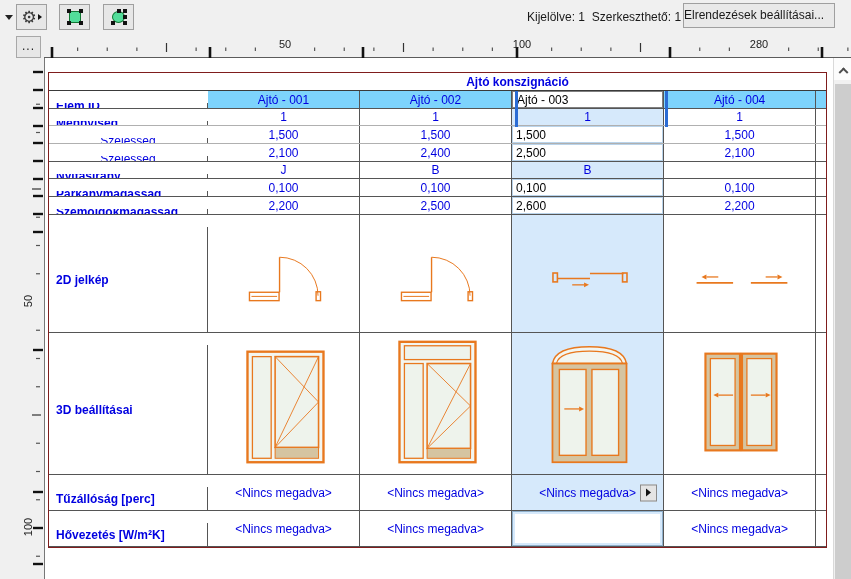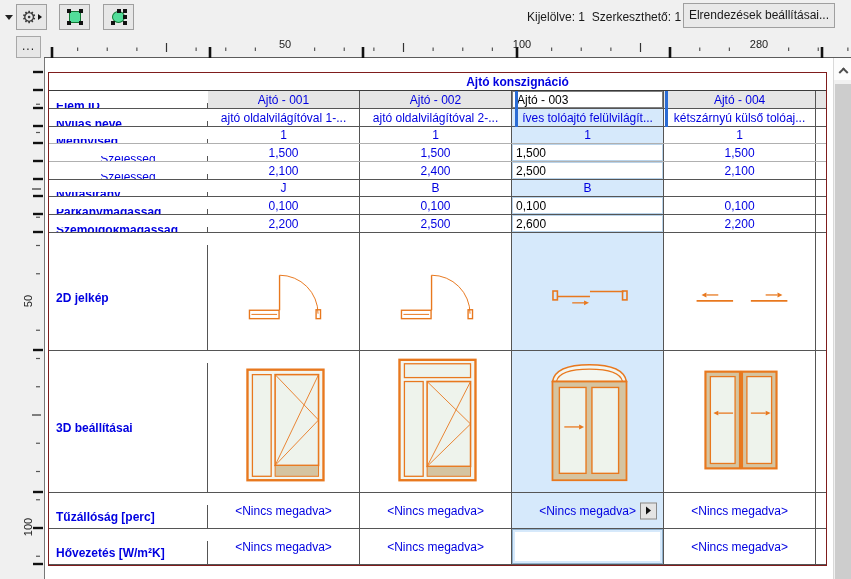--- a/index.html
+++ b/index.html
@@ -18,21 +18,21 @@
   .gear-caret { width:0;height:0;border-left:4px solid #111;border-top:3px solid transparent;border-bottom:3px solid transparent; margin-left:1px;}
   .btn-2d { left:59px; } .btn-3d { left:103px; }
   .sel-icon { position:relative; width:16px; height:16px; }
   .sel-fill { position:absolute; left:2px; top:2px; right:2px; bottom:2px; background:#52dd9a; border:1.5px solid #173; }
   .sel-fill.round { border-radius:50%; left:1px; top:2px; }
   .hdl { position:absolute; width:4px; height:4px; background:#111; }
   .hdl.tl{left:0;top:0}.hdl.tr{right:0;top:0}.hdl.bl{left:0;bottom:0}.hdl.br{right:0;bottom:0}
   .hdl.tm{left:6px;top:0}.hdl.rm{right:0;top:6px}
   .status { position:absolute; left:527px; top:10px; white-space:nowrap; }
   .btn-layout { position:absolute; left:683px; top:3px; width:152px; height:25px; background:#e9e9e9;
-    border:1px solid #9f9f9f; text-align:center; line-height:22px; }
+    border:1px solid #9f9f9f; text-align:left; line-height:22px; }
   
   .corner-btn { position:absolute; left:16px; top:36px; width:25px; height:22px; background:#e7e7e7;
     border:1px solid #a8a8a8; text-align:center; line-height:18px; letter-spacing:1px; }
   .hruler { position:absolute; left:44px; top:36px; width:807px; height:22px; border-bottom:1px solid #5c5c5c; }
   .hnum { position:absolute; top:2px; transform:translateX(-50%); font-size:11px; color:#222; }
   .vruler { position:absolute; left:16px; top:58px; width:28px; height:521px; }
   .vnum { position:absolute; left:1px; width:22px; text-align:center; transform:rotate(-90deg); font-size:11px; color:#222; }
   .canvas { position:absolute; left:44px; top:58px; width:789px; height:521px; background:#fff; border-left:1px solid #777; }
   
   .scrollbar { position:absolute; left:833px; top:58px; width:18px; height:521px; background:#f1f1f1; border-left:1px solid #d9d9d9;}
@@ -44,21 +44,21 @@
   .trow { display:flex; border-bottom:1px solid #555; }
   .trow.thin { border-bottom-color:#b0b0b0; }
   .trow:last-child { border-bottom:none; }
   .r18{height:18px}.r17{height:17px}.r118{height:118px}.r142{height:142px}.r36{height:36px}
   .lc { width:160px; border-right:1px solid #555; display:flex; align-items:center;
     padding-left:7px; font-weight:bold; color:#0000e0; font-size:12px; white-space:nowrap; overflow:hidden;margin-top:12px; }
   .lc.sub { justify-content:center; padding-left:0; font-weight:normal; }
   .dc { width:153px; border-right:1px solid #555; display:flex; align-items:center; justify-content:center;
     color:#0000e0; font-size:12px; white-space:nowrap; overflow:hidden; position:relative; }
   .sv { width:10px; }
-  .hdr { background:#e5e5e5; }
+  .hdr { background:#7dd3fc; }
   .sel { background:#d6e9fb; }
   .edit { background:#fff; color:#000; justify-content:flex-start; padding-left:4px;
     box-shadow:inset 0 0 0 1px #b9d3ea; }
   .edit-main { background:#fff; color:#000; justify-content:flex-start; padding-left:3px;
     box-shadow:inset 0 0 0 1px #7f7f7f; }
   .edit-focus { background:#fff; box-shadow:inset 0 0 0 1px #8fb0cc, inset 0 0 0 3px #d6e9fb; }
   .caret { display:inline-block; width:1px; height:12px; background:#000; margin-right:1px; }
   .title-row { display:flex; align-items:center; border-bottom:1px solid #3a3a3a; }
   .title-cell { width:100%; padding-left:160px; text-align:center; font-weight:bold; color:#0000e0; font-size:12px; }
   .dd-btn { position:absolute; right:6px; top:50%; transform:translateY(-50%); width:17px; height:17px;
@@ -187,28 +187,20 @@
       <div class="dc hdr">Ajtó - 001</div>
       <div class="dc hdr">Ajtó - 002</div>
       <div class="dc edit-main">
           <span class="caret"></span>
           <span>Ajtó - 003</span>
         </div>
       <div class="dc hdr">Ajtó - 004</div>
       <div class="sv hdr"></div>
     </div>
 
-    <div class="trow r18">
-      <div class="lc">Nyílás neve</div>
-      <div class="dc">ajtó oldalvilágítóval 1-...</div>
-      <div class="dc">ajtó oldalvilágítóval 2-...</div>
-      <div class="dc sel">íves tolóajtó felülvilágít...</div>
-      <div class="dc">kétszárnyú külső tolóaj...</div>
-      <div class="sv"></div>
-    </div>
 
     <div class="trow r17 thin">
       <div class="lc">Mennyiség</div>
       <div class="dc">1</div>
       <div class="dc">1</div>
       <div class="dc sel">1</div>
       <div class="dc">1</div>
       <div class="sv"></div>
     </div>
 

